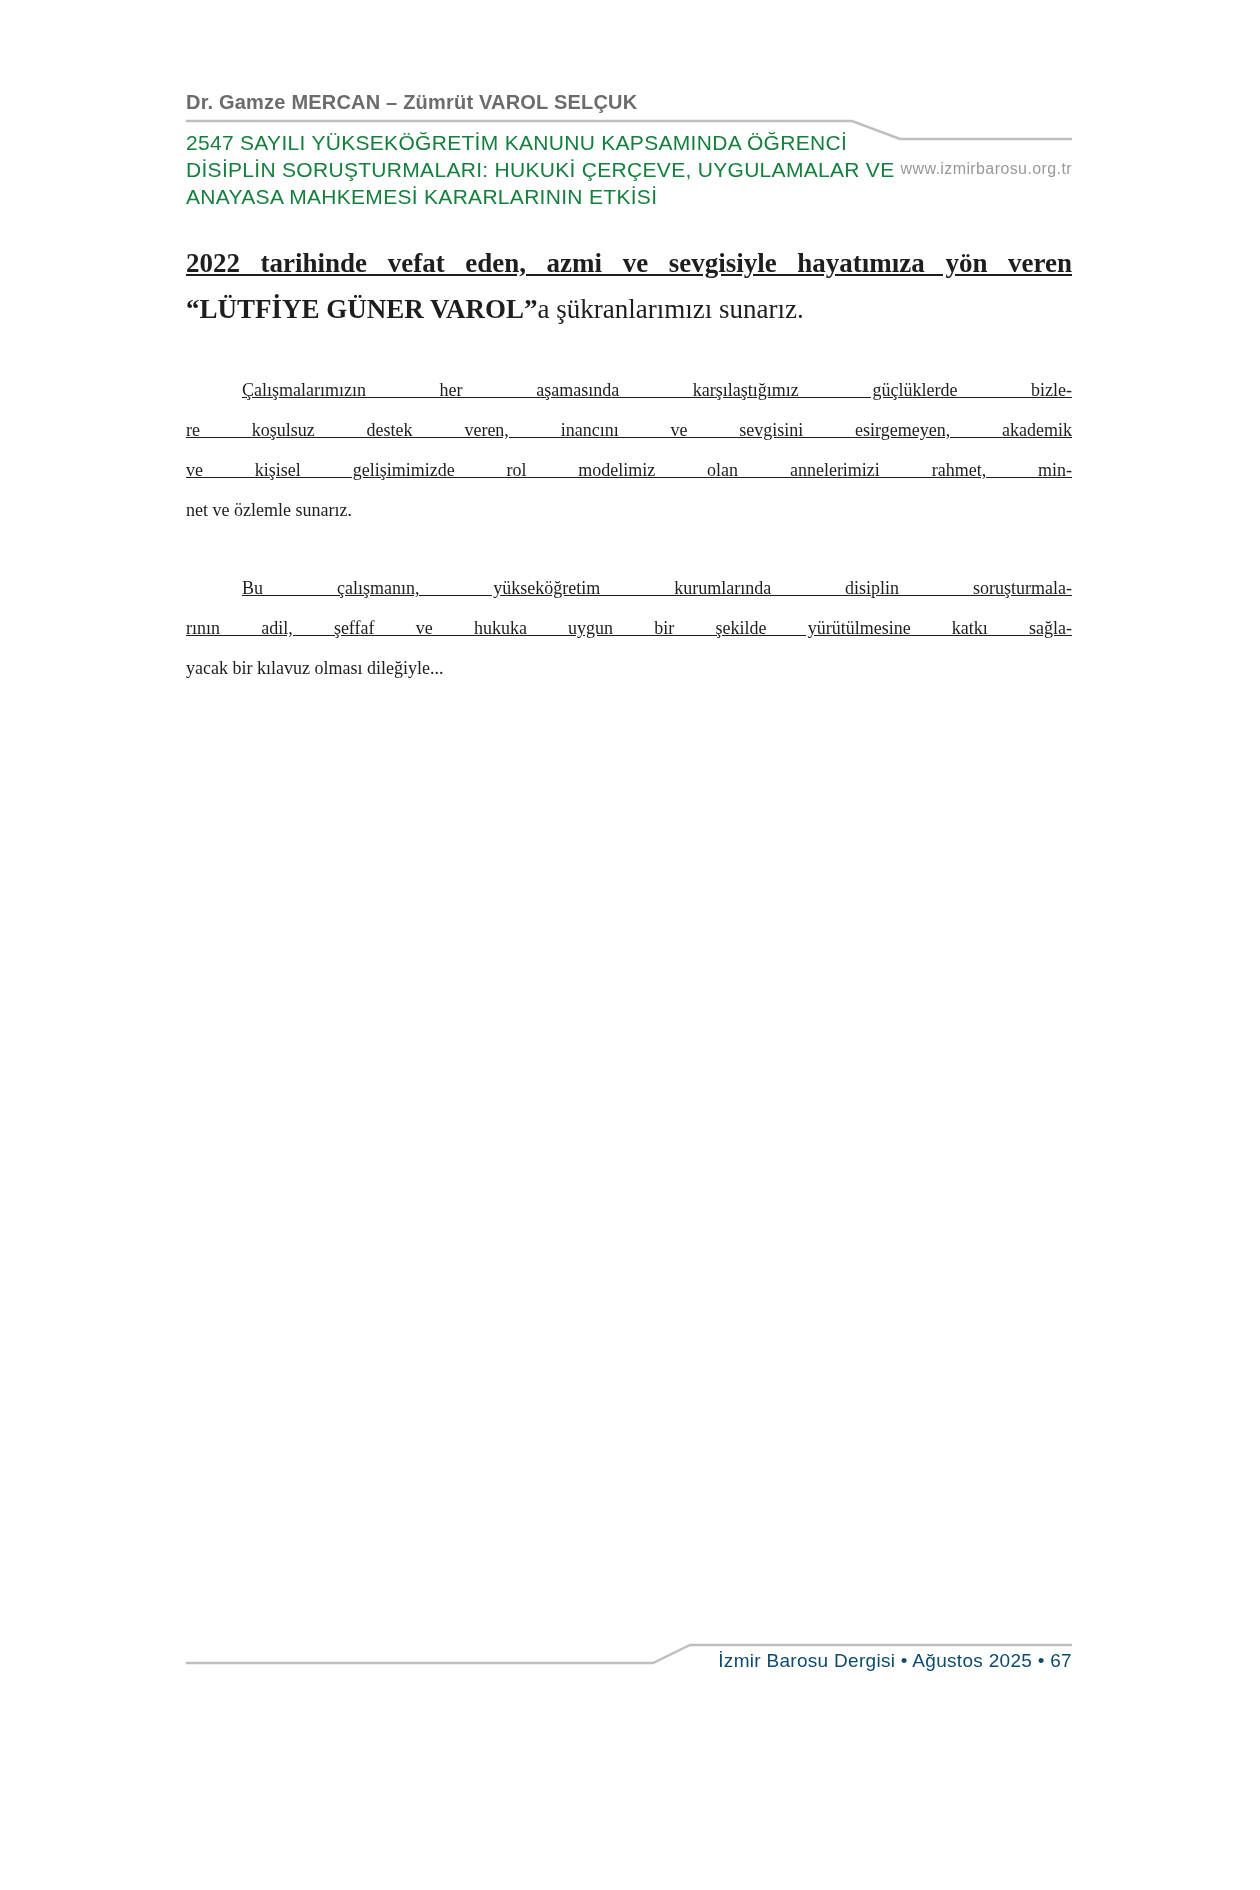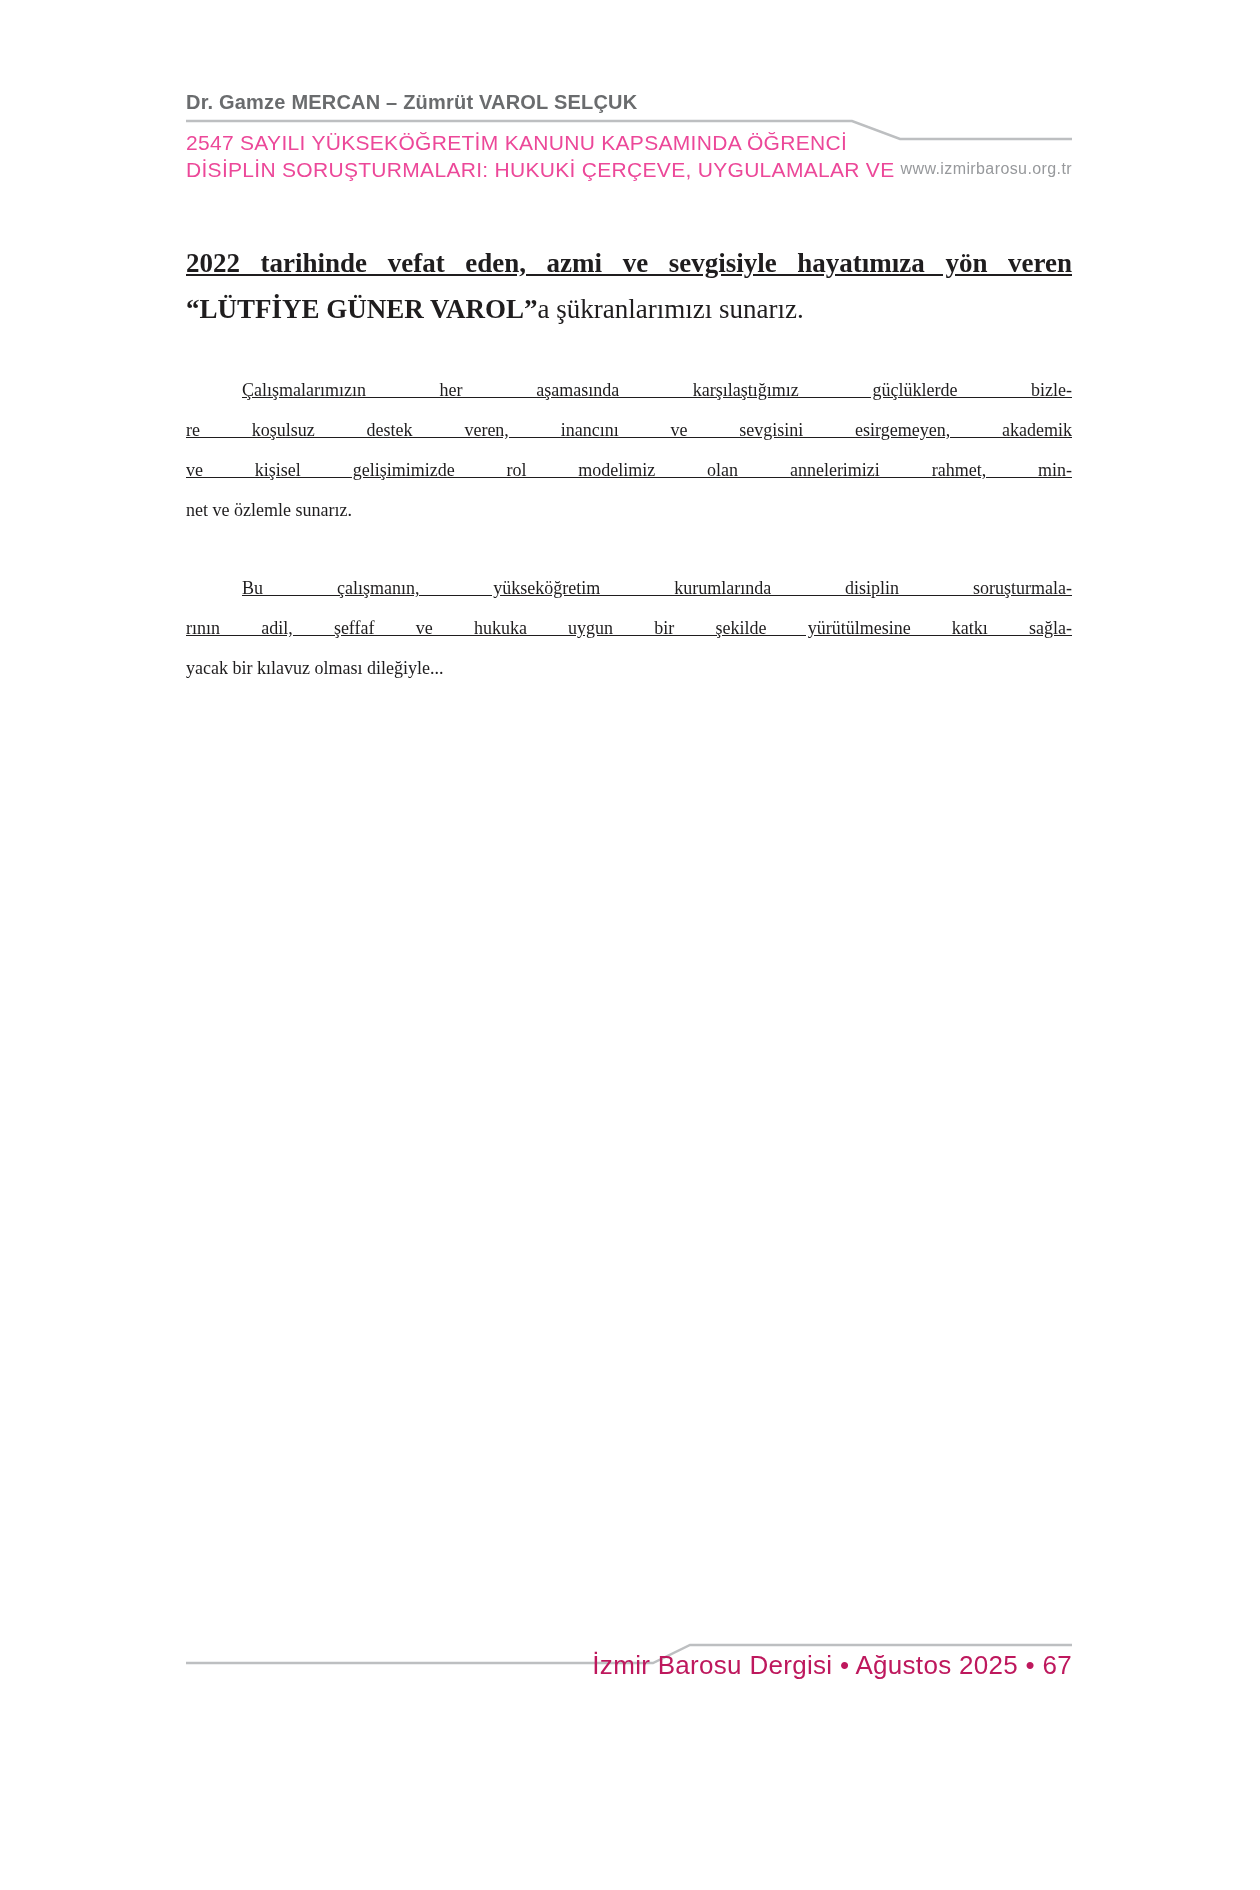--- a/index.html
+++ b/index.html
@@ -41,21 +41,21 @@
     margin-top: 48px;
   }
   .doc-title {
     position: absolute;
     left: 186px;
     top: 129px;
     width: 740px;
     font-family: "Liberation Sans", sans-serif;
     font-size: 21px;
     line-height: 27px;
-    color: #ec4899;
+    color: #15803d;
     letter-spacing: 0.3px;
   }
   .title-line { display: block; white-space: nowrap; }
 
   
   .content {
     position: absolute;
     left: 186px;
     top: 240px;
     width: 886px;
@@ -82,42 +82,43 @@
   .footer-rule {
     position: absolute;
     left: 186px;
     top: 1642px;
   }
   .footer-text {
     position: absolute;
     right: 188px;
     top: 1650px;
     font-family: "Liberation Sans", sans-serif;
-    font-size: 26px;
-    color: #be185d;
+    font-size: 19px;
+    color: #0c4a6e;
     letter-spacing: 0.3px;
     white-space: nowrap;
   }
 </style>
 </head>
 <body>
 
 <div class="page">
 
   <div class="author">Dr. Gamze MERCAN – Zümrüt VAROL SELÇUK</div>
 
   <svg class="header-rule" width="886" height="24" viewBox="0 0 886 24">
     <polyline points="0,3 666,3 714,21 886,21" fill="none" stroke="#bdbfc1" stroke-width="2.5"></polyline>
   </svg>
 
   <div class="site-url">www.izmirbarosu.org.tr</div>
 
   <div class="doc-title">
     <span class="title-line">2547 SAYILI YÜKSEKÖĞRETİM KANUNU KAPSAMINDA ÖĞRENCİ</span>
     <span class="title-line">DİSİPLİN SORUŞTURMALARI: HUKUKİ ÇERÇEVE, UYGULAMALAR VE</span>
+    <span class="title-line">ANAYASA MAHKEMESİ KARARLARININ ETKİSİ</span>
   </div>
 
   <div class="content">
 
     <p class="dedication">
       <span class="ded-line just">2022 tarihinde vefat eden, azmi ve sevgisiyle hayatımıza yön veren</span>
       <span class="ded-line"><b>“LÜTFİYE GÜNER VAROL”</b><span class="reg">a şükranlarımızı sunarız.</span></span>
     </p>
 
     <p class="body-par">

